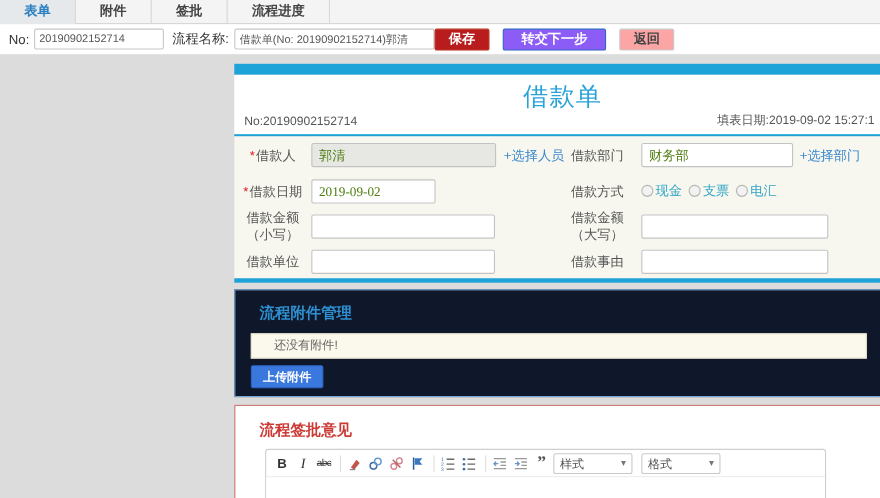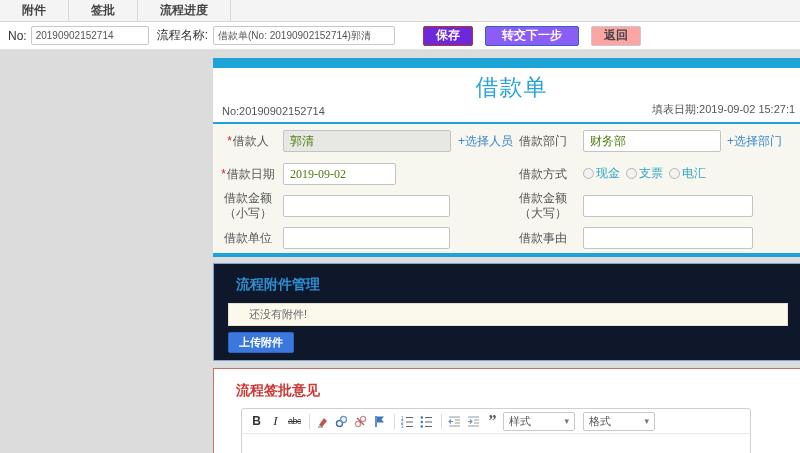--- a/index.html
+++ b/index.html
@@ -17,21 +17,21 @@
   
   .toolbar { position:absolute; left:0; top:22px; width:800px; height:28px;
     background:#fff; border-bottom:1px solid #e3e3e3; display:flex; align-items:center; }
   .toolbar label { color:#333; margin-left:8px; }
   .tb-input { height:19px; border:1px solid #c7c7c7; border-radius:2px;
     font-size:10px; color:#555; padding:0 4px; font-family:inherit; }
   .no-input { width:118px; margin-left:4px; }
   .name-input { width:182px; margin-left:5px; }
   .btn { height:20px; border:1px solid transparent; border-radius:2px;
     font-size:12px; font-weight:bold; padding:0 12px; cursor:pointer; font-family:inherit; }
-  .btn-save { background:#6d28d9; border-color:#b93523; color:#fff; margin-left:28px; }
+  .btn-save { background:#b91c1c; border-color:#b93523; color:#fff; }
   .btn-next { background:#8b5cf6; border-color:#2f64c4; color:#fff; margin-left:12px; padding:0 16px; }
   .btn-back { background:#fca5a5; border-color:#c9c9c9; color:#444; margin-left:12px; }
   
   .panel-topbar { position:absolute; left:213px; top:58px; width:597px; height:10px; background:#1ea3d8; }
   .panel-head { position:absolute; left:213px; top:68px; width:597px; height:54px; background:#fff; }
   .doc-title { text-align:center; margin-top:4px; font-size:23px; color:#29a3d8; letter-spacing:1px; }
   .head-no { position:absolute; left:9px; bottom:5px; color:#555; font-size:11px; }
   .head-date { position:absolute; left:439px; bottom:5px; color:#555; font-size:11px; white-space:nowrap; }
   .blue-line-1 { position:absolute; left:213px; top:122px; width:597px; height:2px; background:#1ea3d8; }
   .form-area { position:absolute; left:213px; top:124px; width:597px; height:129px; background:#f7f7ef; }
@@ -74,20 +74,21 @@
     display:flex; align-items:center; justify-content:space-between; padding:0 5px;
     margin-right:8px; cursor:pointer; background:#fff; }
   .ed-select .sel-label { color:#555; font-size:11px; }
   .ed-select .caret { color:#777; font-size:9px; }
   .editor-body { height:94px; background:#fff; }
 </style>
 </head>
 <body>
 
 <div class="tabbar">
+  <div class="tab active">表单</div>
   <div class="tab">附件</div>
   <div class="tab">签批</div>
   <div class="tab">流程进度</div>
 </div>
 
 <div class="toolbar">
   <label>No:</label>
   <input class="tb-input no-input" value="20190902152714" style="">
   <label>流程名称:</label>
   <input class="tb-input name-input" value="借款单(No: 20190902152714)郭清" style="">

